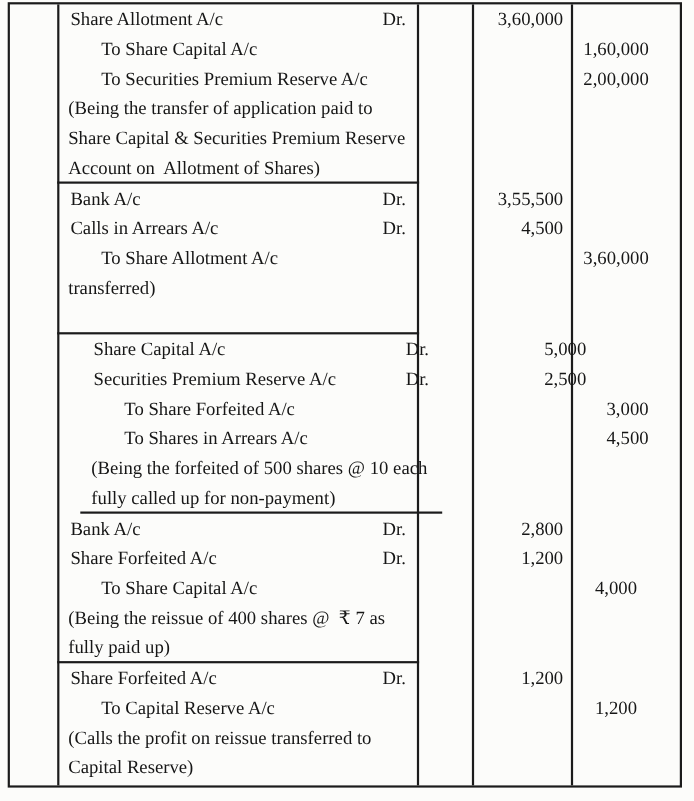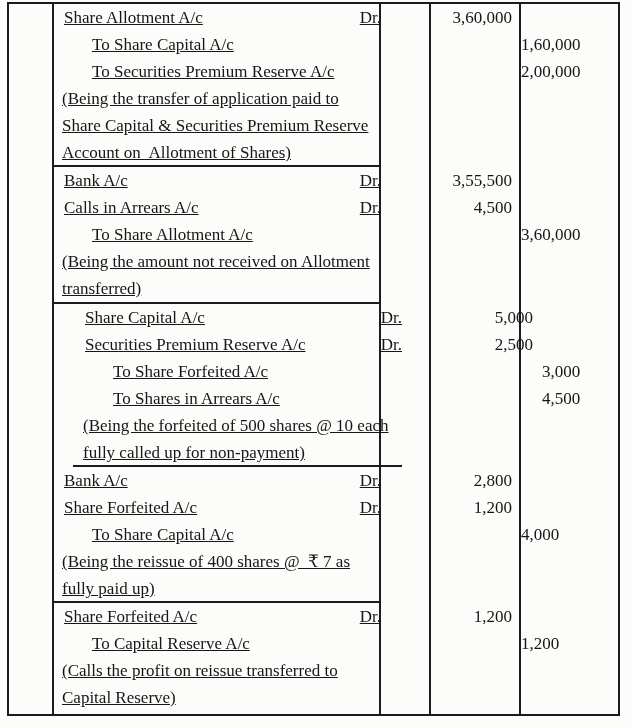--- a/index.html
+++ b/index.html
@@ -36,29 +36,29 @@
   }
   
   .jrow{
     display:grid;
     grid-template-columns:372px 50px 90px 1fr;
     height:27px;line-height:27px;
     font-size:17px;
   }
   .cell-part{
     box-sizing:border-box;
-    padding-left:55px;
+    padding-left:55px;padding-right:12px;
     display:flex;justify-content:space-between;
-    white-space:pre;overflow:hidden;text-decoration:underline;
+    white-space:pre;overflow:hidden;
   }
   .jrow.credit-account .cell-part{padding-left:83px;}
   .jrow.narration .cell-part{padding-left:53px;}
   .cell-lf{box-sizing:border-box;}
   .cell-debit{box-sizing:border-box;text-align:right;padding-right:9px;}
-  .cell-credit{box-sizing:border-box;text-align:left;padding-right:19px;}
+  .cell-credit{box-sizing:border-box;text-align:center;padding-right:19px;}
   .dr-label{flex:0 0 auto;}
 </style>
 </head>
 <body>
 
 <div class="page">
   <div class="journal-table">
     <div class="table-inner">
       <div class="vline date"></div>
       <div class="vline particulars"></div>
@@ -117,26 +117,20 @@
               <div class="cell-debit">4,500</div>
               <div class="cell-credit"></div>
             </div>
             <div class="jrow credit-account">
               <div class="cell-part"><span>To Share Allotment A/c</span></div>
               <div class="cell-lf"></div>
               <div class="cell-debit"></div>
               <div class="cell-credit">3,60,000</div>
             </div>
             <div class="jrow narration">
-              <div class="cell-part"><span>(Being the amount not received on Allotment</span></div>
-              <div class="cell-lf"></div>
-              <div class="cell-debit"></div>
-              <div class="cell-credit"></div>
-            </div>
-            <div class="jrow narration">
               <div class="cell-part"><span>transferred)</span></div>
               <div class="cell-lf"></div>
               <div class="cell-debit"></div>
               <div class="cell-credit"></div>
             </div>
             <div class="entry-divider"></div>
           </div>
           <div class="entry" style="height: 163px; margin-left: 21px;">
             <div class="jrow debit-account">
               <div class="cell-part"><span>Share Capital A/c</span><span class="dr-label">Dr.</span></div>

